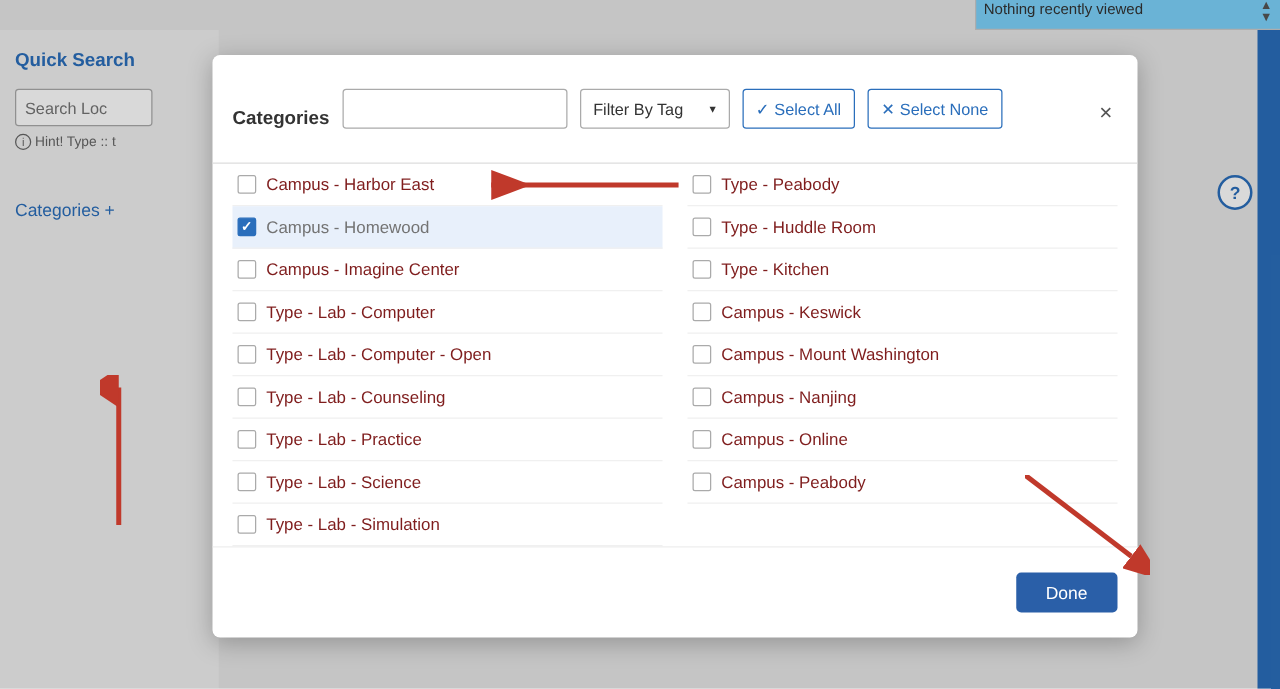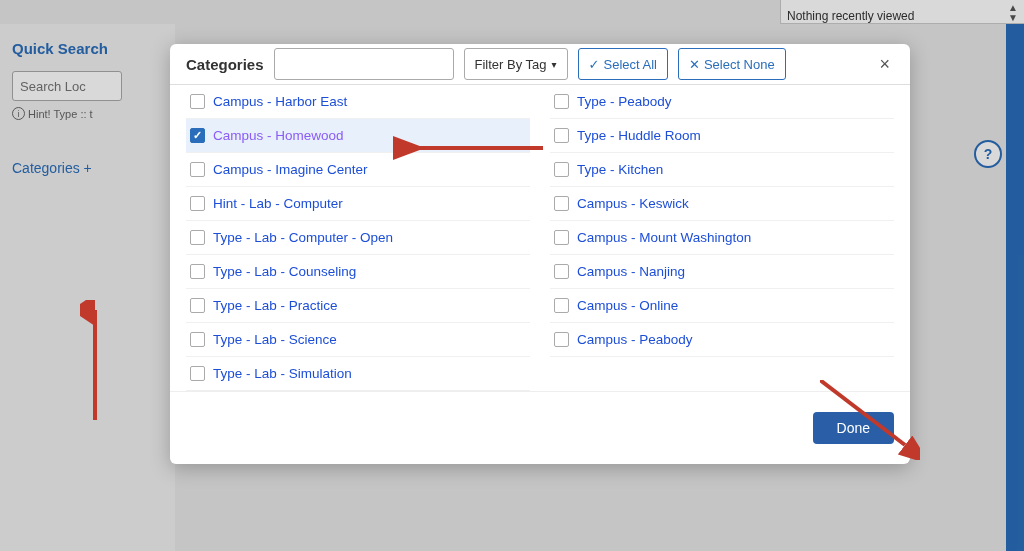--- a/index.html
+++ b/index.html
@@ -12,25 +12,25 @@
       overflow: hidden;
       position: relative;
     }
 
     
     .top-bar {
       position: absolute;
       top: 0; right: 0;
       width: 244px;
       height: 24px;
-      background: #ffffff;
+      background: #7dd3fc;
       border-left: 1px solid #ccc;
       border-bottom: 1px solid #ccc;
       display: flex;
-      align-items: flex-end;
+      align-items: flex-start;
       justify-content: space-between;
       padding: 0 6px;
     }
     .top-bar-text {
       font-size: 12px;
       color: #333;
     }
     .top-bar-arrow {
       font-size: 10px;
       color: #555;
@@ -142,43 +142,43 @@
       background: white;
       border-radius: 6px;
       box-shadow: 0 4px 20px rgba(0,0,0,0.25);
       padding-bottom: 0;
       overflow: hidden;
     }
 
     
     .modal-header {
       display: flex;
-      align-items: center;
-      padding: 4px 16px;
+      align-items: flex-end;
+      padding: 27px 16px;
       border-bottom: 1px solid #ddd;
       gap: 10px;
     }
     .modal-header-label {
       font-weight: 600;
       font-size: 15px;
       color: #333;
       white-space: nowrap;
     }
     .modal-search-input {
       border: 1px solid #aaa;
       border-radius: 3px;
       height: 32px;
       width: 180px;
       padding: 0 8px;
       font-size: 13px;
     }
     .filter-tag-btn {
       display: flex;
       align-items: center;
-      gap: 5px;
+      gap: 21px;
       border: 1px solid #aaa;
       border-radius: 3px;
       background: white;
       padding: 0 10px;
       height: 32px;
       font-size: 13px;
       cursor: pointer;
       color: #333;
     }
     .chevron-down {
@@ -257,24 +257,24 @@
       border-color: #2a6ebb;
     }
     .category-checkbox.checked::after {
       content: '✓';
       color: white;
       font-size: 11px;
       font-weight: bold;
     }
     .category-label {
       font-size: 13.5px;
-      color: #1d4ed8;
+      color: #7f1d1d;
     }
     .category-label.highlighted {
-      color: #8b5cf6;
+      color: #737373;
       font-weight: 500;
     }
 
     
     .modal-footer {
       padding: 20px 16px;
       display: flex;
       justify-content: flex-end;
       border-top: 1px solid #eee;
     }
@@ -384,21 +384,21 @@
         <div class="category-row">
           <div class="category-checkbox"></div>
           <span class="category-label">Campus - Imagine Center</span>
         </div>
         <div class="category-row">
           <div class="category-checkbox"></div>
           <span class="category-label">Type - Kitchen</span>
         </div>
         <div class="category-row">
           <div class="category-checkbox"></div>
-          <span class="category-label">Hint - Lab - Computer</span>
+          <span class="category-label">Type - Lab - Computer</span>
         </div>
         <div class="category-row">
           <div class="category-checkbox"></div>
           <span class="category-label">Campus - Keswick</span>
         </div>
         <div class="category-row">
           <div class="category-checkbox"></div>
           <span class="category-label">Type - Lab - Computer - Open</span>
         </div>
         <div class="category-row">

